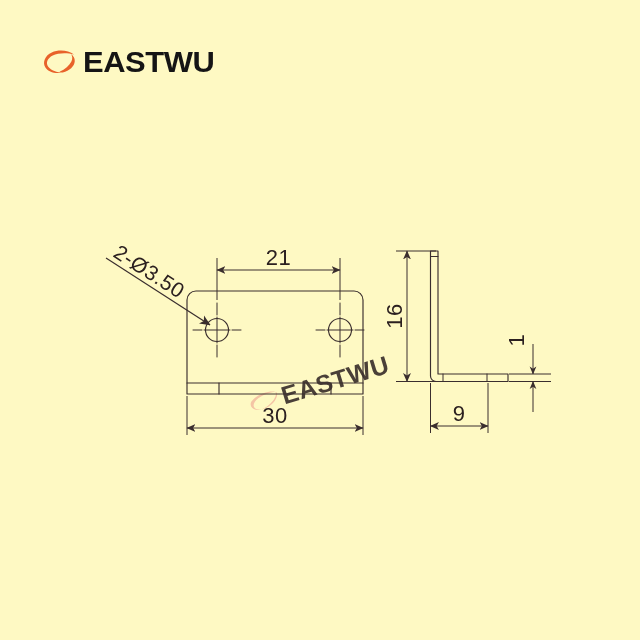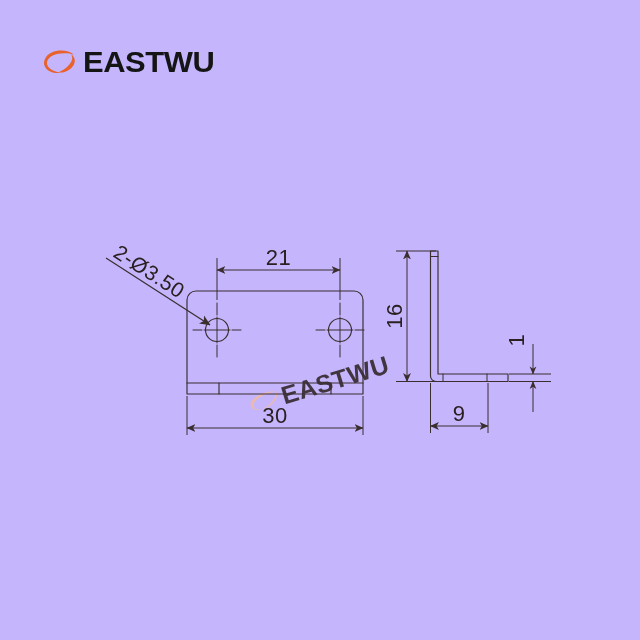--- a/index.html
+++ b/index.html
@@ -14,21 +14,21 @@
     position: relative;
     font-family: "Liberation Sans", sans-serif;
     overflow: hidden;
   }
 
   #page {
     position: absolute;
     left: 0; top: 0;
     width: 640px;
     height: 640px;
-    background: #c4b5fd;
+    background: #fef9c3;
   }
 
   
   #logo-block {
     position: absolute;
     left: 42px;
     top: 42px;
     height: 40px;
     display: flex;
     align-items: center;

